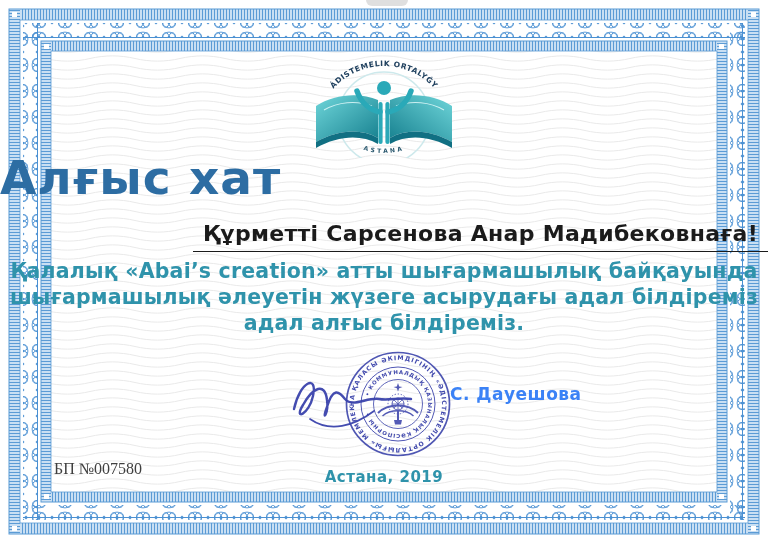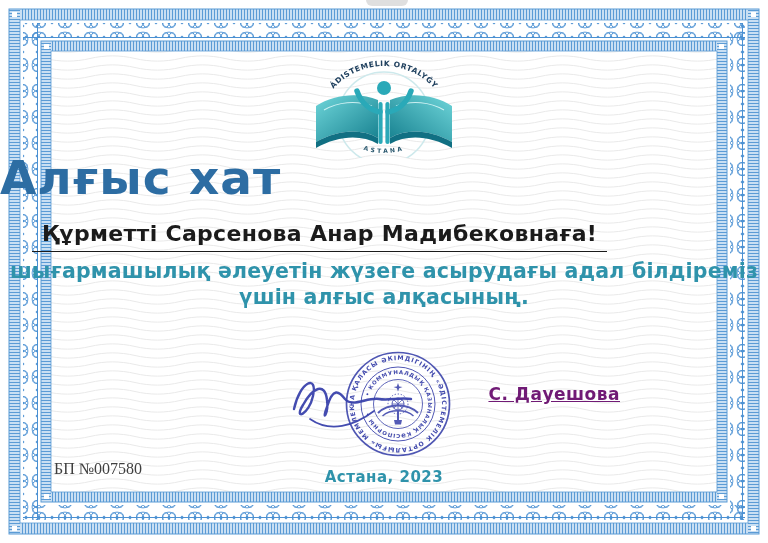--- a/index.html
+++ b/index.html
@@ -8,29 +8,29 @@
     overflow:hidden;font-family:"DejaVu Sans","Liberation Sans",sans-serif;
   }
   .abs{position:absolute;}
   svg{display:block;}
   .layer{position:absolute;left:0;top:0;}
   
   .smudge{left:366px;top:0;width:42px;height:6px;background:#c4c4c4;opacity:.55;border-radius:0 0 8px 8px;}
   
   .title{left:0;right:0;top:150px;text-align:left;font-size:47px;font-weight:700;
          color:#2d6da3;letter-spacing:1px;}
-  .recipient-wrap{left:16px;right:0;top:221px;text-align:left;margin-left:16px;}
+  .recipient-wrap{left:0;right:0;top:221px;text-align:right;margin-left:16px;}
   .recipient{display:inline-block;font-size:22px;font-weight:700;color:#1b1b1b;
              padding:0 10px 5px 10px;border-bottom:1.6px solid #1b1b1b;letter-spacing:.3px;}
   .body-text{left:0;right:0;top:258px;text-align:center;color:#2f93ab;
              font-size:20.5px;font-weight:700;line-height:26px;letter-spacing:.2px;}
   .sig-role{left:150px;top:384px;width:160px;text-align:center;
             font-size:17px;font-weight:700;color:#2f93ab;letter-spacing:.5px;}
-  .sig-name{left:450px;top:384px;width:170px;text-align:right;
-            font-size:17px;font-weight:700;color:#701a75;letter-spacing:.5px;text-decoration:underline;}
+  .sig-name{left:450px;top:384px;width:170px;text-align:left;
+            font-size:17px;font-weight:700;color:#3b82f6;letter-spacing:.5px;}
   .serial{left:54px;top:460px;font-size:16px;color:#3f3f3f;font-family:Liberation Serif, serif;}
   .place-year{left:0;right:0;top:468px;text-align:center;font-size:15px;
               font-weight:700;color:#2f93ab;letter-spacing:.5px;}
 </style>
 </head>
 <body>
 
 <div class="page">
 
   <svg class="layer" width="768" height="543" viewBox="0 0 768 543">
@@ -142,22 +142,23 @@
     </text>
   </svg>
 
   <div class="abs title">Алғыс хат</div>
 
   <div class="abs recipient-wrap">
     <span class="recipient">Құрметті Сарсенова Анар Мадибековнаға!</span>
   </div>
 
   <div class="abs body-text">
+    <div>Қалалық «Abai’s creation» атты шығармашылық байқауында</div>
     <div>шығармашылық әлеуетін жүзеге асырудағы адал білдіреміз</div>
-    <div>үшін алғыс алқасының.</div>
+    <div>адал алғыс білдіреміз.</div>
   </div>
 
   <div class="abs sig-name">С. Дауешова</div>
 
   <svg class="abs" style="left:280px;top:347px;" width="230" height="120" viewBox="0 0 230 120">
     <defs>
       <path id="stampOuterPath" d="M 74 57 A 44 44 0 0 1 162 57 A 44 44 0 0 1 74 57" fill="none"></path>
       <path id="stampInnerPath" d="M 88 57 A 30 30 0 0 1 148 57 A 30 30 0 0 1 88 57" fill="none"></path>
     </defs>
     <g stroke="#4149ad" fill="none" opacity="0.92">
@@ -186,15 +187,15 @@
       <path d="M-4,16 L4,16 L3,20.5 L-3,20.5 Z" fill="#4149ad" stroke="none"></path>
     </g>
 
     <g stroke="#3a43ac" fill="none" stroke-linecap="round" opacity="0.95">
       <path d="M14,62 C20,34 38,27 33,49 C29,68 13,74 23,58 C33,40 45,35 47,53 C49,67 41,76 47,60 C53,40 59,44 65,52 C73,61 87,50 99,52 C109,54 119,50 131,52" stroke-width="2.4"></path>
       <path d="M30,72 C50,86 74,79 94,64" stroke-width="1.7"></path>
     </g>
   </svg>
 
   <div class="abs serial">БП №007580</div>
-  <div class="abs place-year">Астана, 2023</div>
+  <div class="abs place-year">Астана, 2019</div>
 
 </div>
 
 </body></html>

